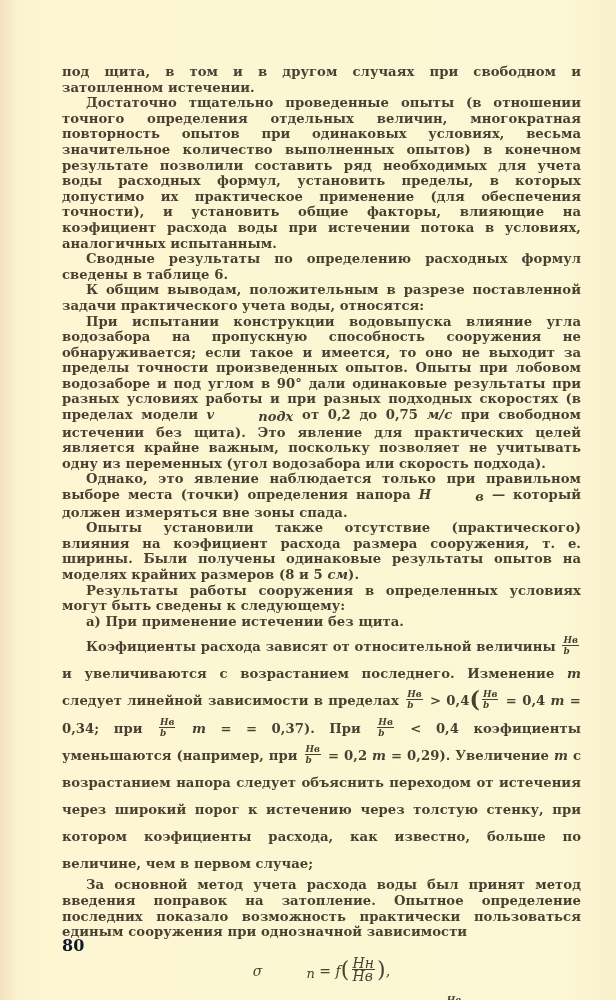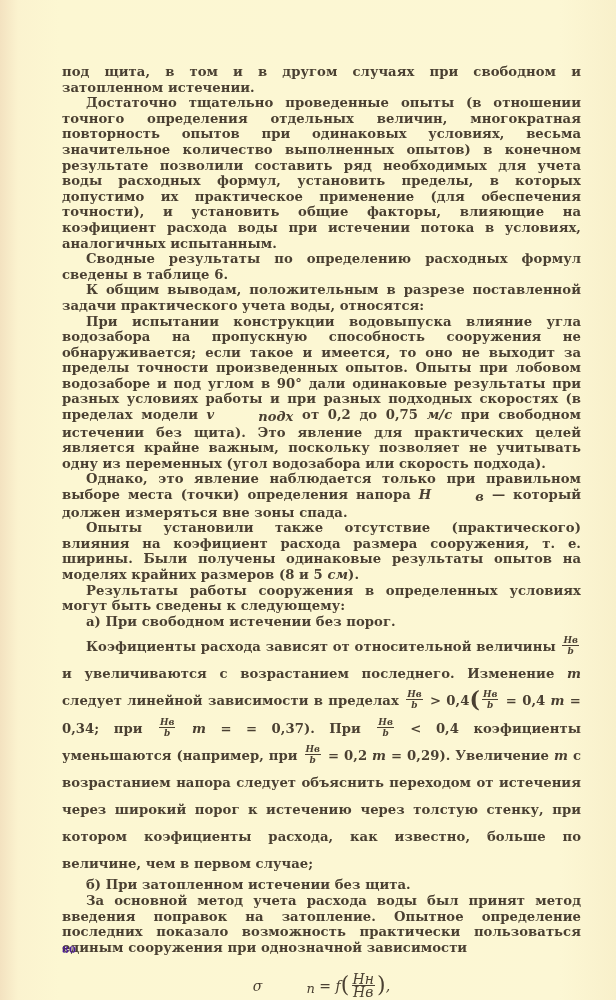--- a/index.html
+++ b/index.html
@@ -16,36 +16,36 @@
     font-size: 13.2px; line-height: 15.6px;
     text-align: justify;
     letter-spacing: 0.05px;
   }
   .p { margin: 0; text-indent: 24px; font-weight: bold; }
   .p.noindent { text-indent: 0; }
   .p.list { text-indent: 24px; }
   .mathline { line-height: 27px; }
   .i { font-style: italic; }
   .frac {
-    display: inline-block; vertical-align: middle; text-align: center;
+    display: inline-block; vertical-align: middle; text-align: left;
     font-size: 9px; line-height: 10px; font-style: italic; margin: 0 2px;
     position: relative; top: -2px; text-indent: 0;
   }
   .frac .num { display: block; border-bottom: 1px solid #4a4032; padding: 0 1px; }
   .frac .den { display: block; padding: 0 1px; }
   .sub { font-size: 13px; font-style: italic; vertical-align: -2px; padding-left: 44px; }
   .formula {
     text-align: center; margin: 16px 0 4px 0; font-style: italic; font-size: 14px;
     line-height: 30px; text-indent: 0;
   }
   .formula .frac { font-size: 14px; line-height: 12px; }
   .big-paren { font-size: 22px; font-style: normal; vertical-align: middle; position: relative; top: -2px; }
   .page-number {
     position: absolute; left: 62px; top: 936px;
-    font-size: 10px; font-weight: bold; color: #4c1d95; margin-top: 8px;
+    font-size: 16px; font-weight: bold; color: #0f172a;
   }
 </style>
 </head>
 <body>
 
 <div class="page">
 
   <p class="p noindent">под щита, в том и в другом случаях при свободном и затопленном истечении.</p>
 
 
@@ -56,25 +56,24 @@
   <p class="p">К общим выводам, положительным в разрезе поставленной задачи практического учета воды, относятся:</p>
 
   <p class="p"><span>При испытании конструкции водовыпуска влияние угла водозабора на пропускную способность сооружения не обнаруживается; если такое и имеется, то оно не выходит за пределы точности произведенных опытов. Опыты при лобовом водозаборе и под углом в 90° дали одинаковые результаты при разных условиях работы и при разных подходных скоростях (в пределах модели </span><span class="i">v</span><span class="sub">подх</span><span> от 0,2 до 0,75 </span><span class="i">м/с</span><span> при свободном истечении без щита). Это явление для практических целей является крайне важным, поскольку позволяет не учитывать одну из переменных (угол водозабора или скорость подхода).</span></p>
 
   <p class="p"><span>Однако, это явление наблюдается только при правильном выборе места (точки) определения напора </span><span class="i">H</span><span class="sub">в</span><span> — который должен измеряться вне зоны спада.</span></p>
 
   <p class="p"><span>Опыты установили также отсутствие (практического) влияния на коэфициент расхода размера сооружения, т. е. ширины. Были получены одинаковые результаты опытов на моделях крайних размеров (8 и 5 </span><span class="i">см</span><span>).</span></p>
 
   <p class="p">Результаты работы сооружения в определенных условиях могут быть сведены к следующему:</p>
 
-  <p class="p list" style="margin-bottom:4px">а) При свободном истечении без порог.</p>
+  <p class="p list" style="margin-bottom:4px">а) При применение истечении без щита.</p>
 
   <p class="p mathline"><span>Коэфициенты расхода зависят от относительной величины </span><span class="frac"><span class="num">Hв</span><span class="den">b</span></span><span> и увеличиваются с возрастанием последнего. Изменение </span><span class="i">m</span><span> следует линейной зависимости в пределах </span><span class="frac"><span class="num">Hв</span><span class="den">b</span></span><span> &gt; 0,4</span><span class="big-paren">(</span><span class="frac"><span class="num">Hв</span><span class="den">b</span></span><span> = 0,4 </span><span class="i">m</span><span> = 0,34; при </span><span class="frac"><span class="num">Hв</span><span class="den">b</span></span><span> </span><span class="i">m</span><span> = = 0,37). При </span><span class="frac"><span class="num">Hв</span><span class="den">b</span></span><span> &lt; 0,4 коэфициенты уменьшаются (например, при </span><span class="frac"><span class="num">Hв</span><span class="den">b</span></span><span> = 0,2 </span><span class="i">m</span><span> = 0,29). Увеличение </span><span class="i">m</span><span style="line-height:15.6px"> с возрастанием напора следует объяснить переходом от истечения через широкий порог к истечению через толстую стенку, при котором коэфициенты расхода, как известно, больше по величине, чем в первом случае;</span></p>
 
-  <p class="p list">б) При затопленном истечении без щита.</p>
 
   <p class="p">За основной метод учета расхода воды был принят метод введения поправок на затопление. Опытное определение последних показало возможность практически пользоваться единым сооружения при однозначной зависимости</p>
 
   <div class="formula"><span>σ</span><span class="sub">п</span><span> = f</span><span class="big-paren">(</span><span class="frac"><span class="num">Hн</span><span class="den">Hв</span></span><span class="big-paren">)</span><span>,</span></div>
 
   <p class="p noindent mathline"><span>хотя и здесь сказывалось влияние величины </span><span class="frac"><span class="num">Hв</span><span class="den">l</span></span><span>, возможность харак-</span></p>
 
 </div>
 
 <div class="page-number">80</div>

